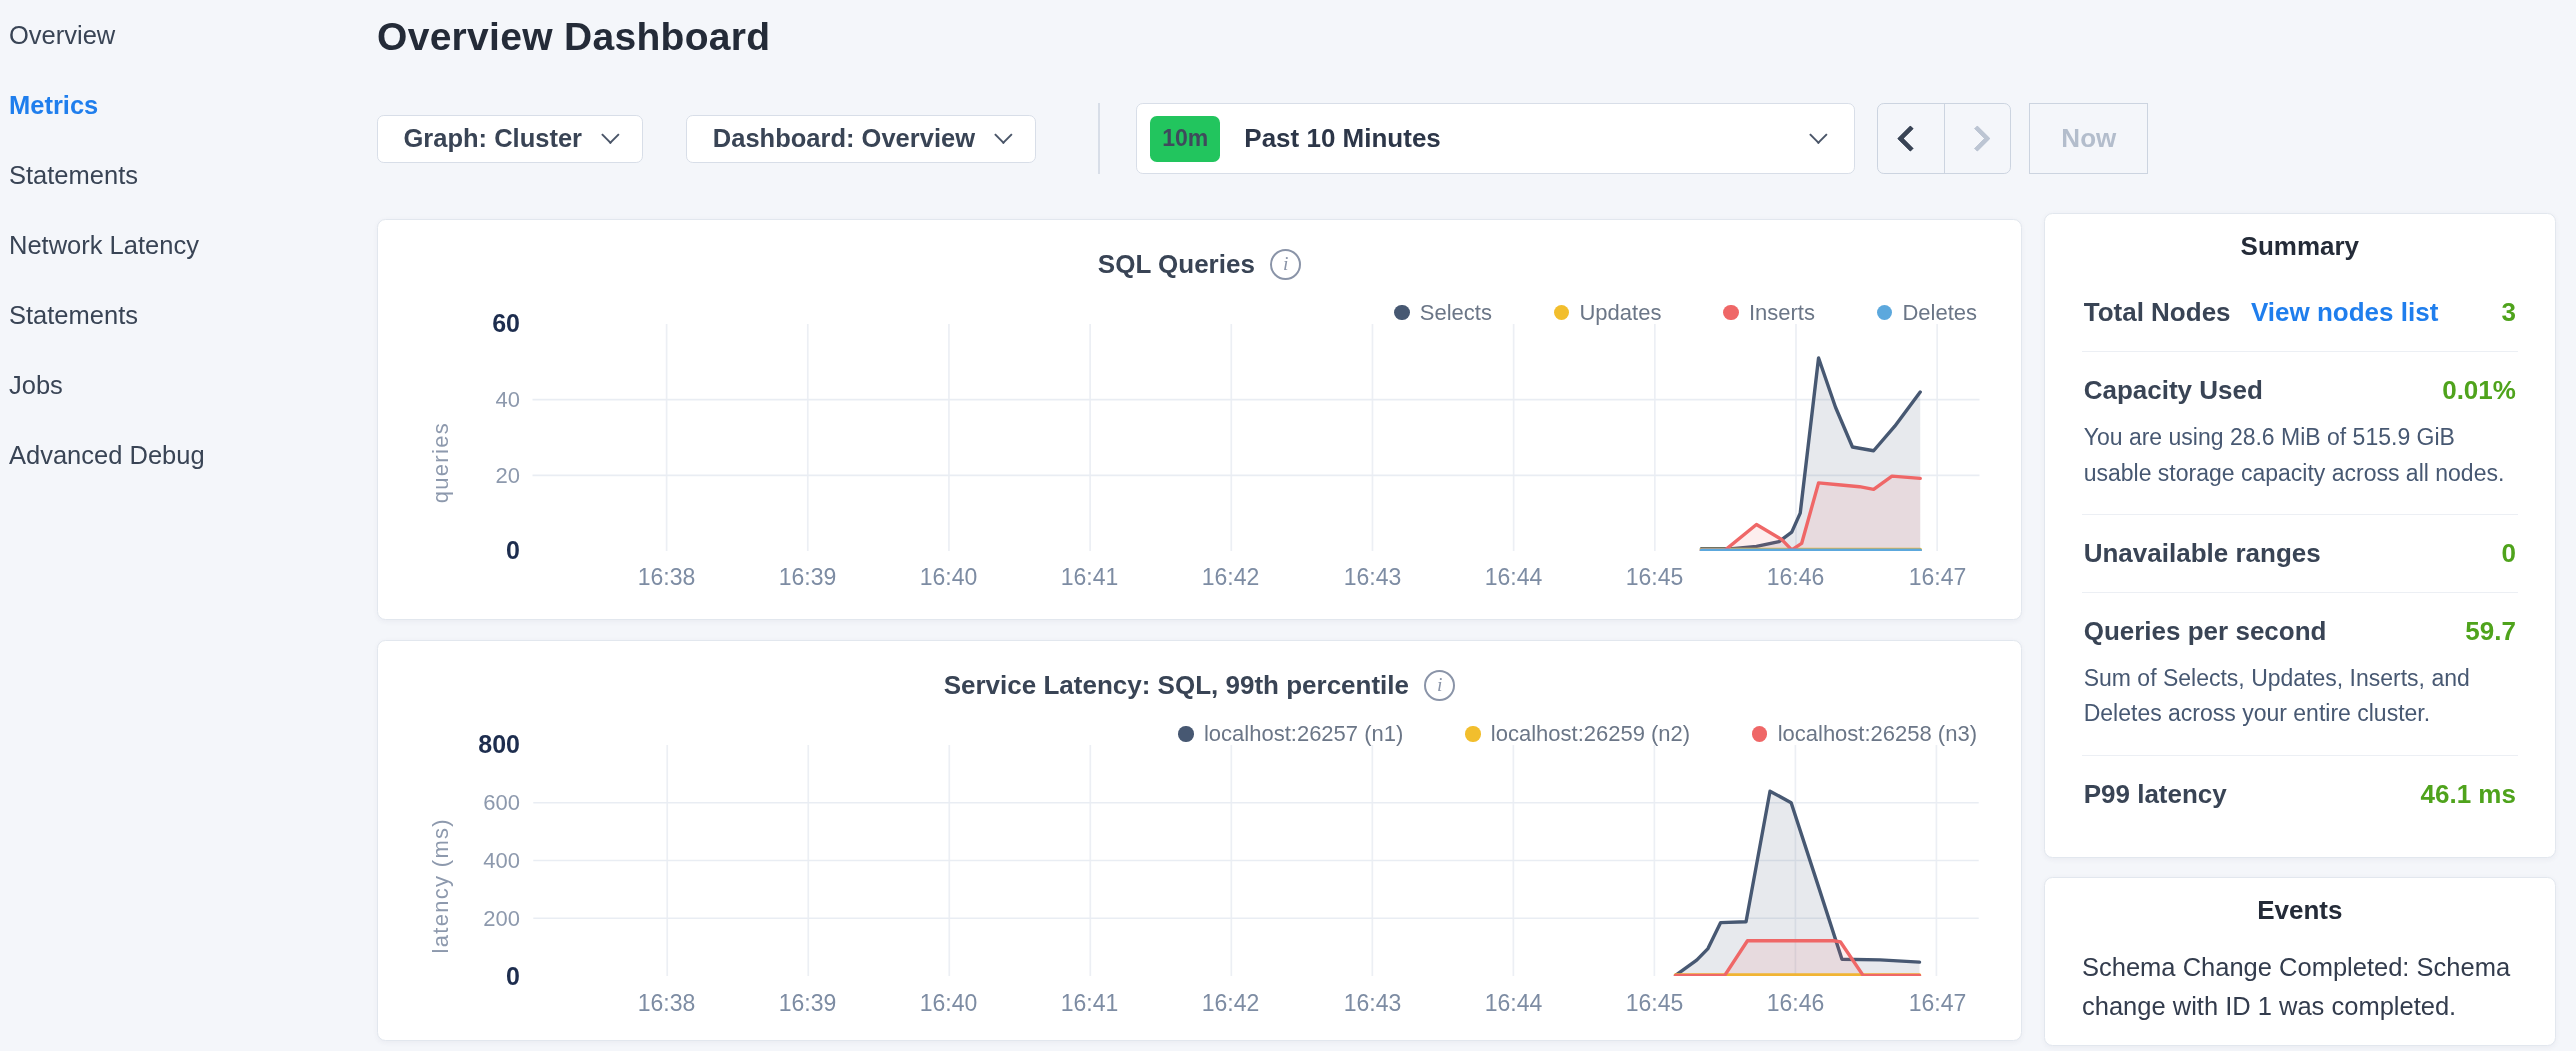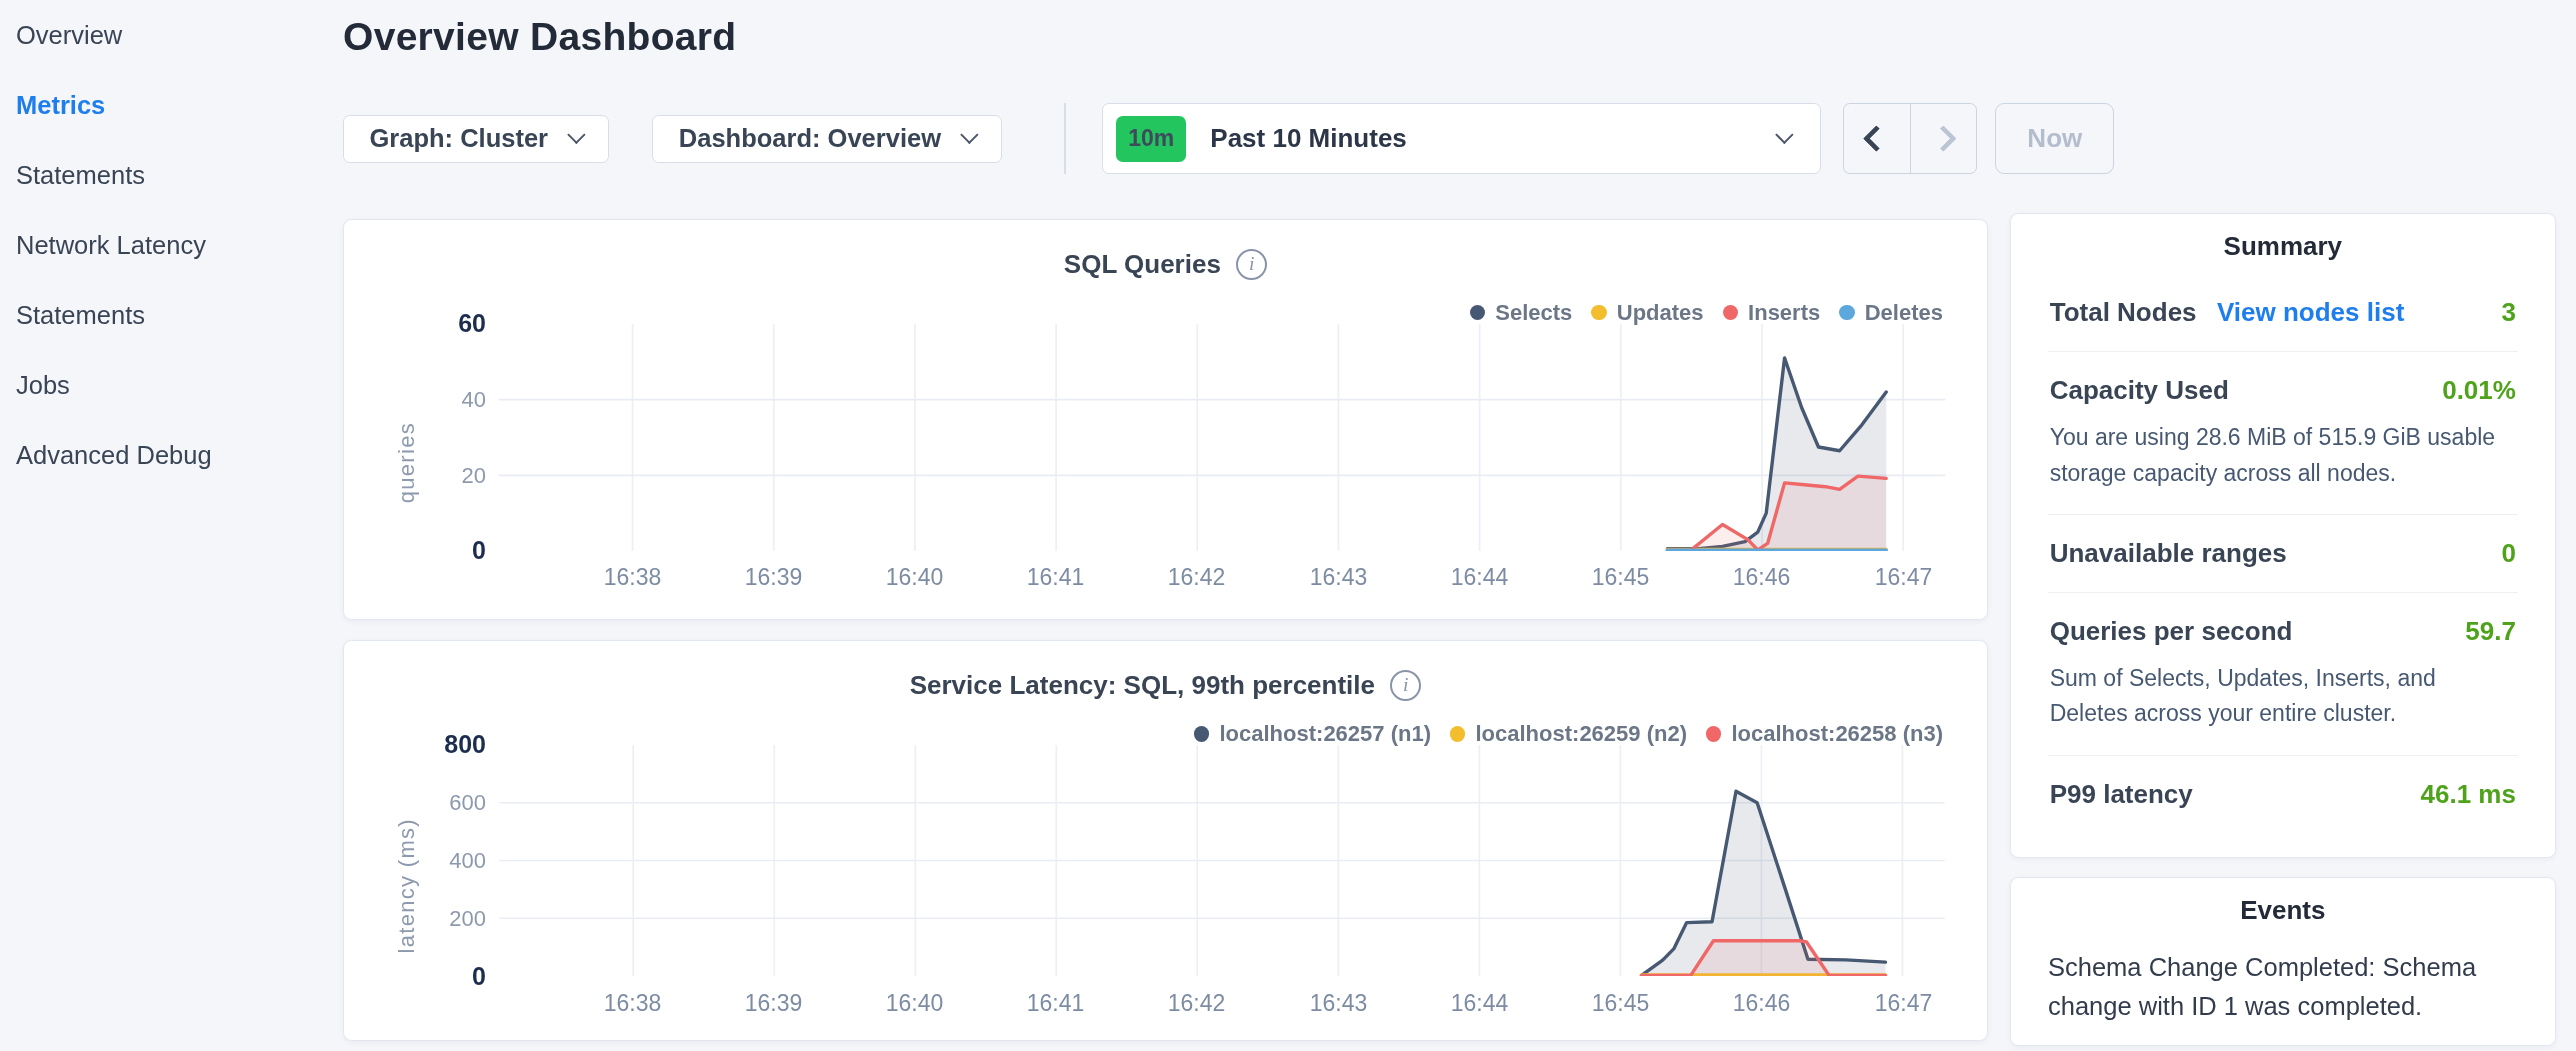--- a/index.html
+++ b/index.html
@@ -1,21 +1,21 @@
 <!DOCTYPE html>
 <html style="font-size:13.6px"><head>
 <meta charset="utf-8">
 <style>
   * { box-sizing: border-box; }
   html,body { margin:0; width:2576px; height:1051px; overflow:hidden;
     background:#f4f6fa; font-family:"Liberation Sans",sans-serif; color:#394455; }
   .app { display:flex; width:100%; height:100%; }
 
   
-  .sidebar { width:343px; padding:0 0 0 16px; flex-shrink:0; }
+  .sidebar { width:377px; padding:0 0 0 9px; flex-shrink:0; }
   .sidebar ul { list-style:none; margin:0; padding:0; }
   .sidebar li { height:70px; display:flex; align-items:center; font-size:25.5px;
     color:#394455; cursor:pointer; }
   .sidebar li.active { color:#1f7eed; font-weight:700; }
 
   
   .main { flex:1; padding:15.3px 20.4px 0 0; }
   h1.page-title { margin:0; font-size:39px; font-weight:600; color:#242b38; letter-spacing:0.3px; }
 
   .controls { display:flex; align-items:center; margin-top:44px; height:71px; }
@@ -33,37 +33,37 @@
   .arrow-group { display:flex; margin-left:22px; border:1.7px solid #ccd4e0; border-radius:6.8px;
     height:71px; overflow:hidden; }
   .arrow-btn { width:66px; display:flex; align-items:center; justify-content:center;
     background:transparent; border:none; cursor:pointer; }
   .arrow-btn + .arrow-btn { border-left:1.7px solid #ccd4e0; }
   .chev-left { width:18.7px; height:18.7px; border-left:5.1px solid #394455; border-bottom:5.1px solid #394455;
     transform:rotate(45deg); border-radius:1.7px; }
   .chev-right { width:18.7px; height:18.7px; border-right:5.1px solid #bcc5d3; border-top:5.1px solid #bcc5d3;
     transform:rotate(45deg); border-radius:1.7px; }
   .now-btn { margin-left:18.7px; height:71px; padding:0 31px; font-size:26px; font-weight:700;
-    color:#b3bdcc; background:transparent; border:1.7px solid #ccd4e0; border-radius:9px; }
+    color:#b3bdcc; background:transparent; border:1.7px solid #ccd4e0; border-radius:0; }
 
   .content-grid { display:flex; margin-top:39px; gap:22px; align-items:center; }
   .charts-col { width:1645px; display:flex; flex-direction:column; gap:20.4px; flex-shrink:0; }
   .side-col { flex:1; display:flex; flex-direction:column; gap:18.7px; height:833px; }
 
   .card { background:#fff; border:1.7px solid #e2e7ee; border-radius:8.5px;
     box-shadow:0 1.7px 5.1px rgba(50,60,90,.05); }
 
   
   .chart-card { height:401px; padding:0 41px; position:relative; }
   .chart-title { margin-top:29px; display:flex; justify-content:center; align-items:center; gap:15.3px; }
   .chart-title-text { font-size:26px; font-weight:700; color:#394455; }
   .info-icon { width:31px; height:31px; border-radius:50%; border:2.6px solid #8a94a8; color:#8a94a8;
     font-size:19.6px; display:flex; align-items:center; justify-content:center;
     font-family:"Liberation Serif",serif; font-style:italic; cursor:pointer; }
-  .legend { position:absolute; top:80px; right:44px; display:flex; gap:19px;font-weight:bold; }
+  .legend { position:absolute; top:80px; right:44px; display:flex; gap:62px; }
   .legend-item { display:flex; align-items:center; gap:10.2px; font-size:22px; color:#6b7687; }
   .legend-dot { width:15.3px; height:15.3px; border-radius:50%; }
   .chart-area { display:flex; margin-top:44px; }
   .ylab-col { width:43px; display:flex; align-items:center; justify-content:center; }
   .ylab-col span { writing-mode:vertical-rl; transform:rotate(180deg); font-size:22px;
     color:#8d99ad; letter-spacing:1.3px; white-space:nowrap; }
   .yticks { width:70px; position:relative; }
   .ytick { position:absolute; right:12px; font-size:22px; color:#8d99ad; line-height:25.5px; }
   .ytick.bold { font-size:25px; font-weight:700; color:#1d2d4e; }
   .plot-col { flex:1; }

